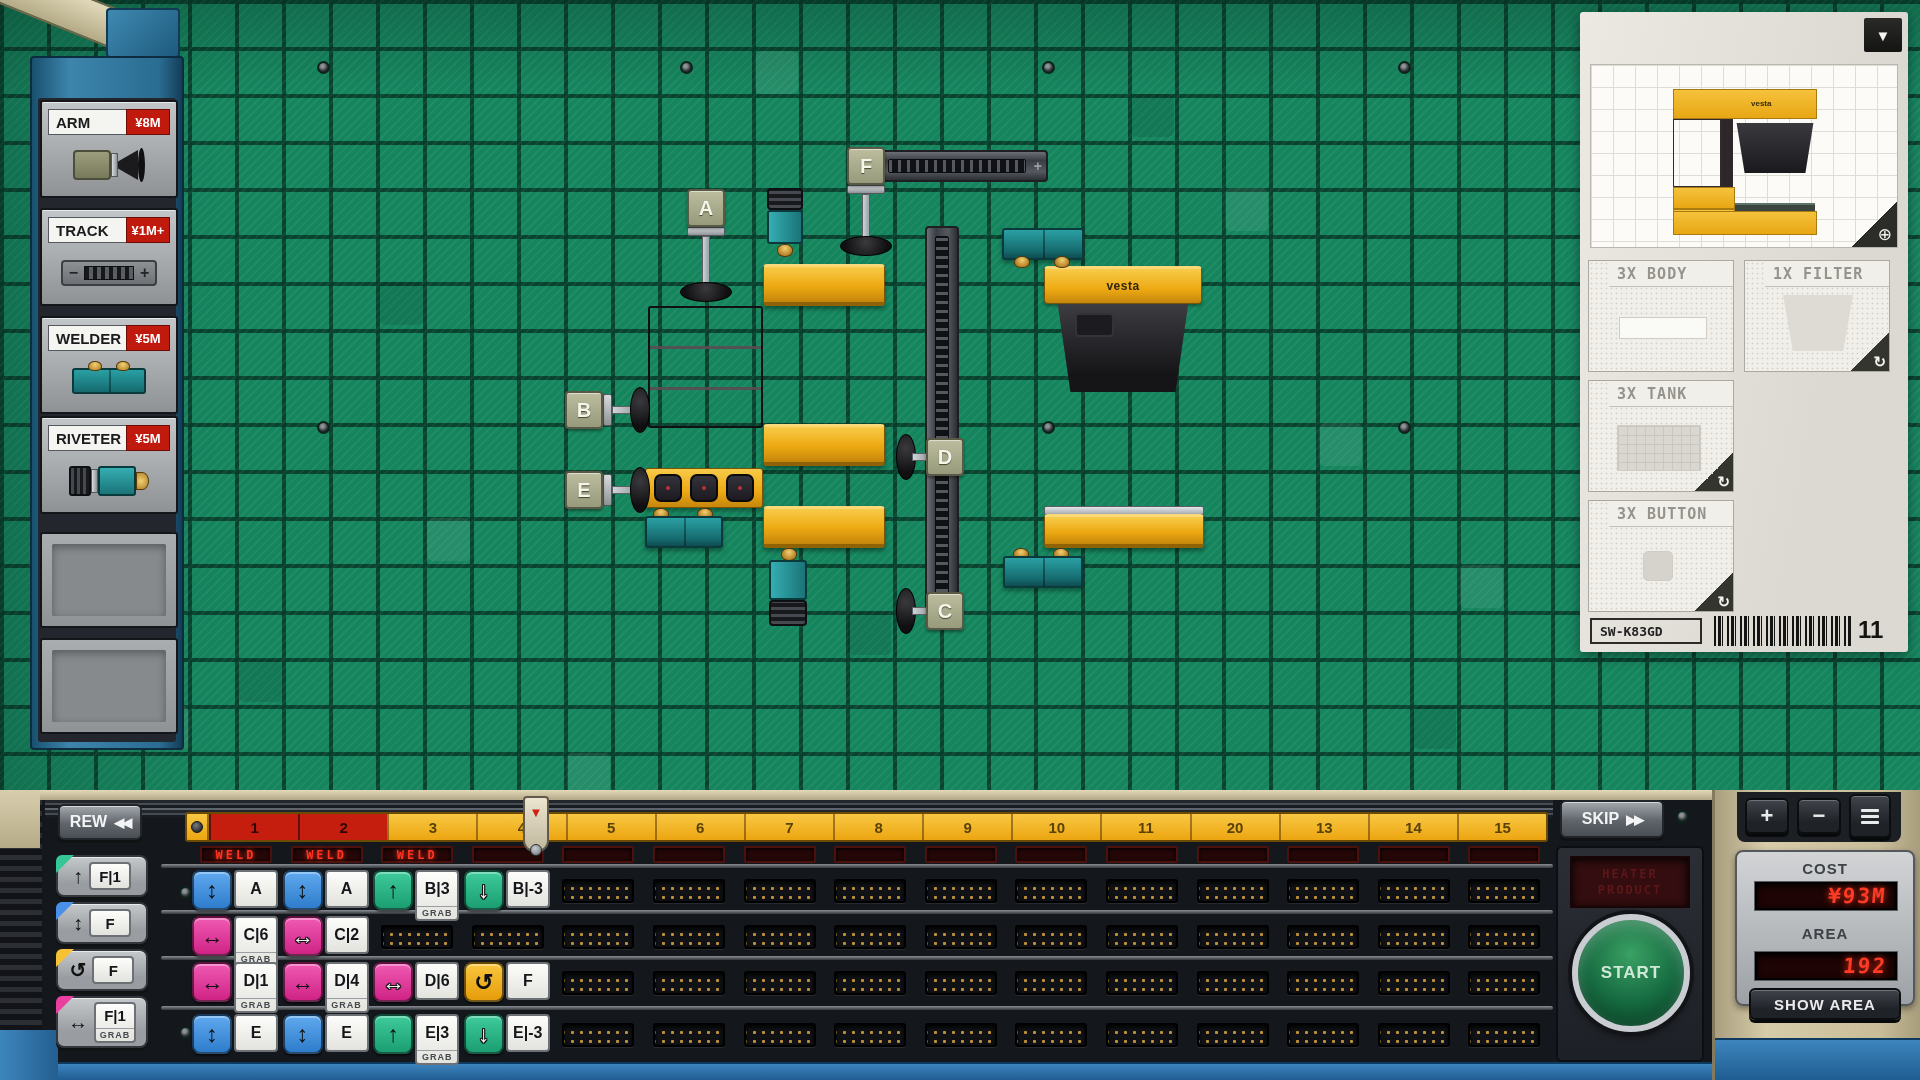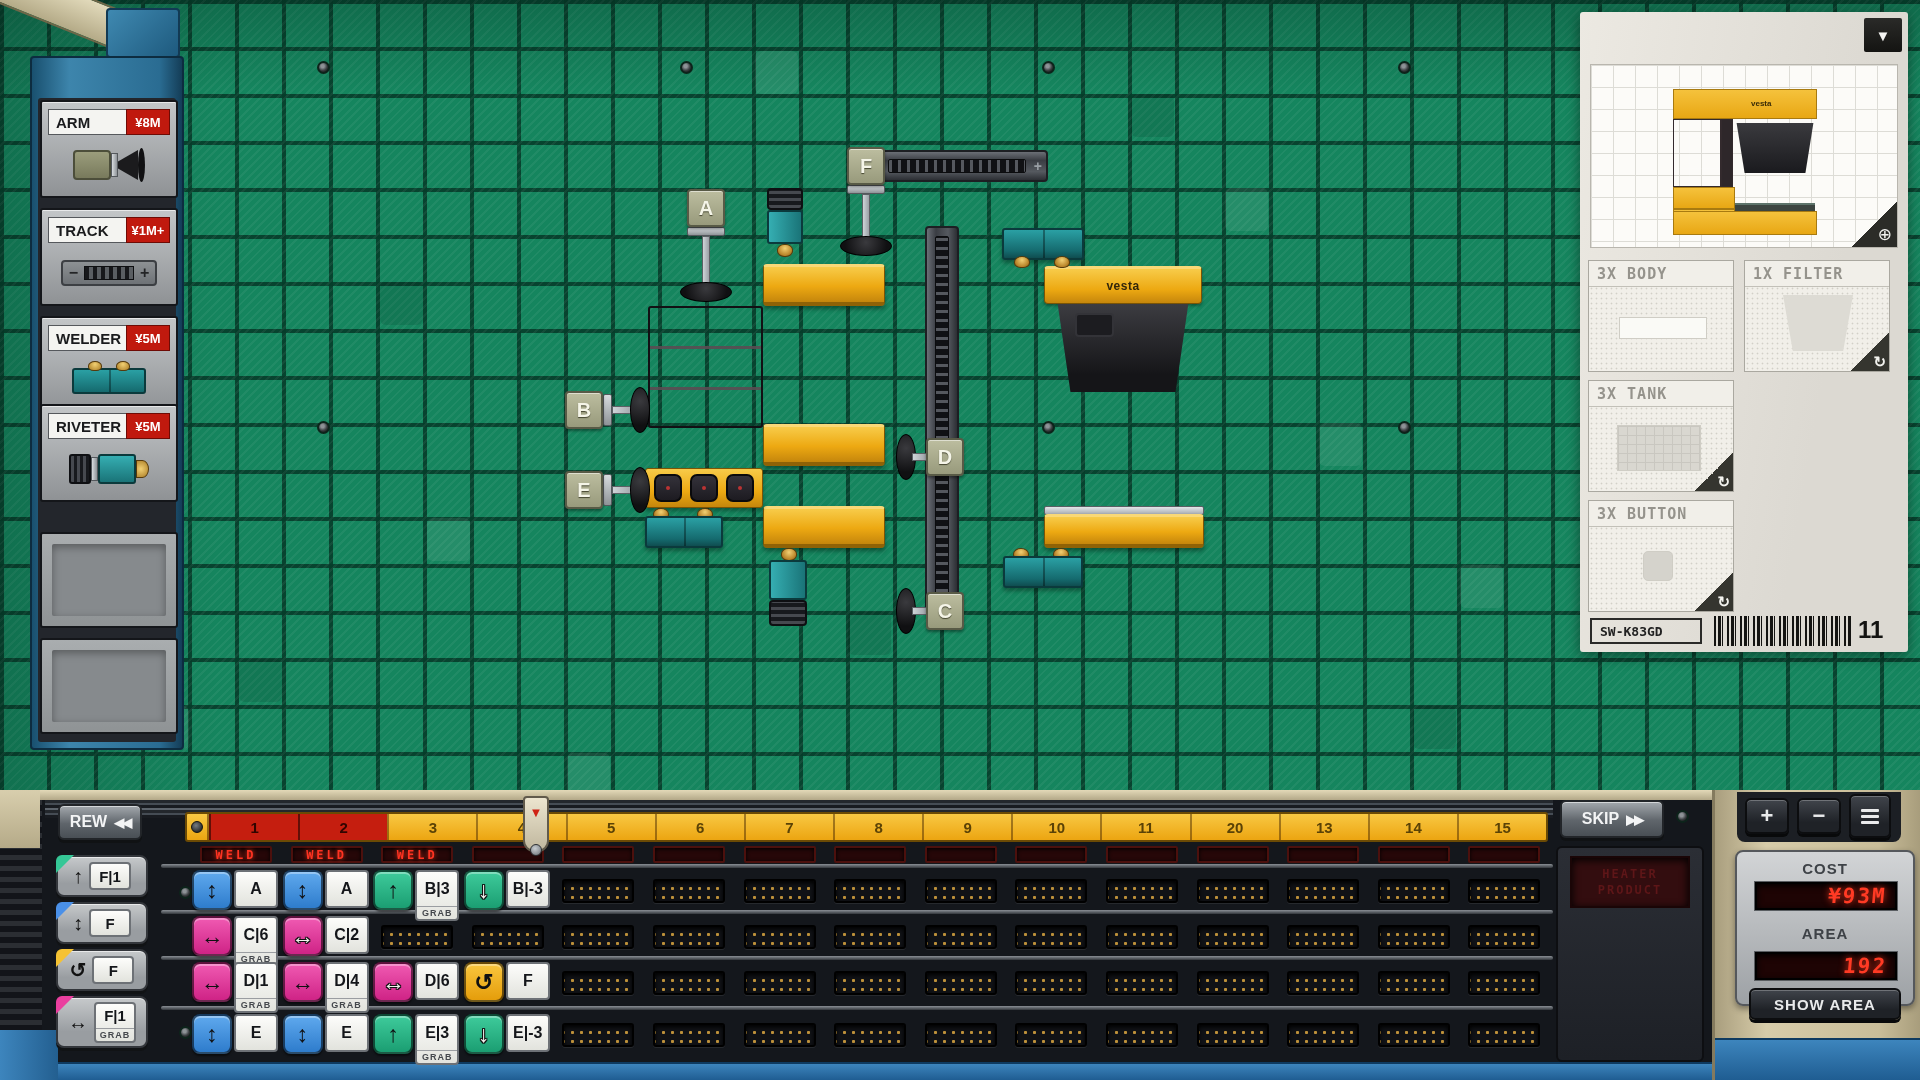--- a/index.html
+++ b/index.html
@@ -109,21 +109,21 @@
     background-image:linear-gradient(#dddcd6 1px, transparent 1px), linear-gradient(90deg,#dddcd6 1px, transparent 1px);
     background-size:22px 22px; border:1px solid #b9b6ae; }
   .mag-corner { position:absolute; right:0; bottom:0; width:46px; height:46px;
     background:linear-gradient(315deg, #2c2c28 50%, transparent 50%); }
   .mag-corner span { position:absolute; right:5px; bottom:2px; color:#f2f2ee; font-size:17px; }
   .rot-corner { position:absolute; right:0; bottom:0; width:38px; height:38px;
     background:linear-gradient(315deg, #35352f 50%, transparent 50%); }
   .rot-corner span { position:absolute; right:3px; bottom:0px; color:#f2f2ee; font-size:15px; font-weight:bold; }
   .partbox { position:absolute; width:146px; background:#f1efe9;
     background-image:radial-gradient(#d2d0c8 0.8px, transparent 1.1px); background-size:5px 5px;
-    border:1px solid #aaa8a0; }
+    border:1px solid #aaa8a0;padding-left:20px; }
   .partbox .plabel { display:block; padding:4px 0 3px 8px; font-family:"DejaVu Sans Mono", monospace;
     font-size:15px; font-weight:bold; color:#95938c; letter-spacing:1px; border-bottom:1px solid #c2c0b8; background:#f1efe9; }
   .thumb { position:absolute; background:#fafaf6; border:1px solid #cfcdc5; }
   .sku { position:absolute; left:10px; top:606px; width:112px; height:26px; border:2px solid #2a2a28;
     display:flex; align-items:center; padding-left:8px; font-family:"DejaVu Sans Mono", monospace; font-size:13px; font-weight:bold; color:#222; }
   .barcode { position:absolute; left:134px; top:604px; width:138px; height:30px;
     background:repeating-linear-gradient(90deg,#141412 0 2px,transparent 2px 4px,#141412 4px 7px,transparent 7px 8px,#141412 8px 9px,transparent 9px 13px); }
   .bcount { position:absolute; left:278px; top:604px; font-size:24px; font-weight:bold; color:#141412; }
 
   
@@ -402,21 +402,21 @@
       <div class="pr">¥5M</div>
       <div class="icon-zone">
         <div class="i-weldbody">
           <div class="split"></div>
           <div class="i-dome" style="left:14px"></div>
           <div class="i-dome" style="right:14px"></div>
         </div>
       </div>
     </div>
 
-    <div class="shop-item" style="top:404px">
+    <div class="shop-item" style="top:416px">
       <div class="nm">RIVETER</div>
       <div class="pr">¥5M</div>
       <div class="icon-zone" style="gap:0">
         <div class="i-rivcap"></div>
         <div class="i-ring"></div>
         <div class="i-rivbody"></div>
         <div class="i-rivtip"></div>
       </div>
     </div>
 
@@ -722,20 +722,23 @@
       <span>SKIP</span>
       <span class="arr">▶▶</span>
     </div>
     <div class="screw" style="left:1676px;top:20px"></div>
 
     <div class="startpanel">
       <div class="screen">
         <span>HEATER</span>
         <span>PRODUCT</span>
       </div>
+      <div class="startbtn">
+          <span>START</span>
+        </div>
     </div>
 
     <div class="pod">
       <div class="keys-inset"></div>
       <div class="darkkey" style="left:30px;top:8px;width:44px;height:36px;font-size:22px">
           <span>+</span>
         </div>
       <div class="darkkey" style="left:82px;top:8px;width:44px;height:36px;font-size:22px">
           <span>−</span>
         </div>

